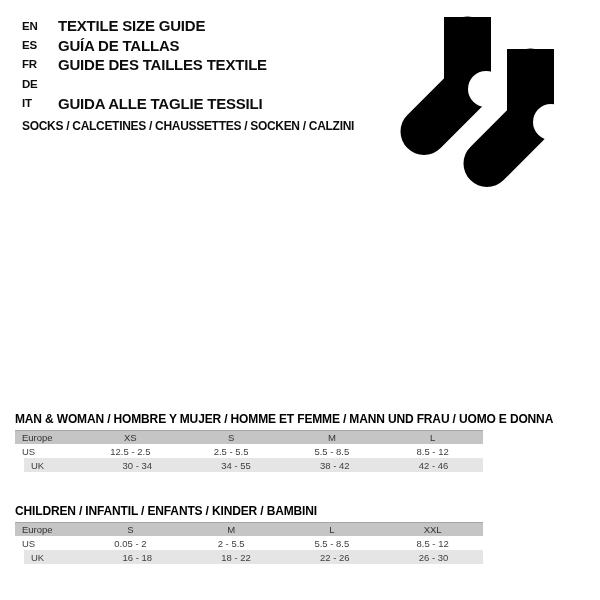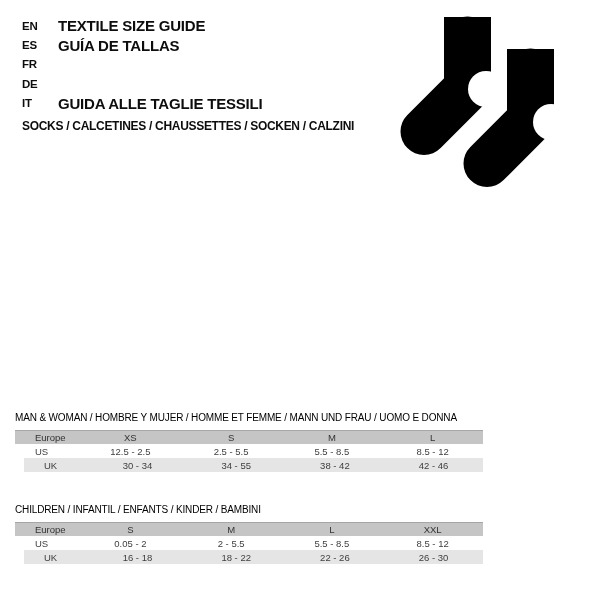--- a/index.html
+++ b/index.html
@@ -28,46 +28,47 @@
   }
 
   
   .socks-svg { position:absolute; left:400px; top:0; width:200px; height:190px; }
 
   
   .size-table { position:absolute; left:15px; width:468px; }
   .size-table.t1 { top:412px; }
   .size-table.t2 { top:504px; }
   .tbl-title {
-    font-size:10px; font-weight:400; color:#000;
+    font-size:12px; font-weight:700; color:#000;
     letter-spacing:-0.15px; white-space:nowrap;
     height:13px; margin-bottom:5px;
   }
   .row { display:flex; height:14px; align-items:center; font-size:9.5px; color:#3e3e3e; }
   .row.head { background:#c5c5c5; border-top:1px solid #a6a6a6; color:#333; }
   .row.alt  { background:#e5e5e5;margin-left:9px; }
-  .c0 { width:65px; padding-left:20px; text-align:left; }
+  .c0 { width:65px; padding-left:7px; text-align:left; }
   .c  { width:100.75px; text-align:center; }
 </style>
 </head>
 <body>
 
 <div class="page">
 
   <div class="langs">
     <div class="lang-row">
       <span class="lang-code">EN</span>
       <span class="lang-label">TEXTILE SIZE GUIDE</span>
     </div>
     <div class="lang-row">
       <span class="lang-code">ES</span>
       <span class="lang-label">GUÍA DE TALLAS</span>
     </div>
     <div class="lang-row">
       <span class="lang-code">FR</span>
+      <span class="lang-label">GUIDE DES TAILLES TEXTILE</span>
     </div>
     <div class="lang-row">
       <span class="lang-code">DE</span>
     </div>
     <div class="lang-row">
       <span class="lang-code">IT</span>
       <span class="lang-label">GUIDA ALLE TAGLIE TESSILI</span>
     </div>
   </div>
 

